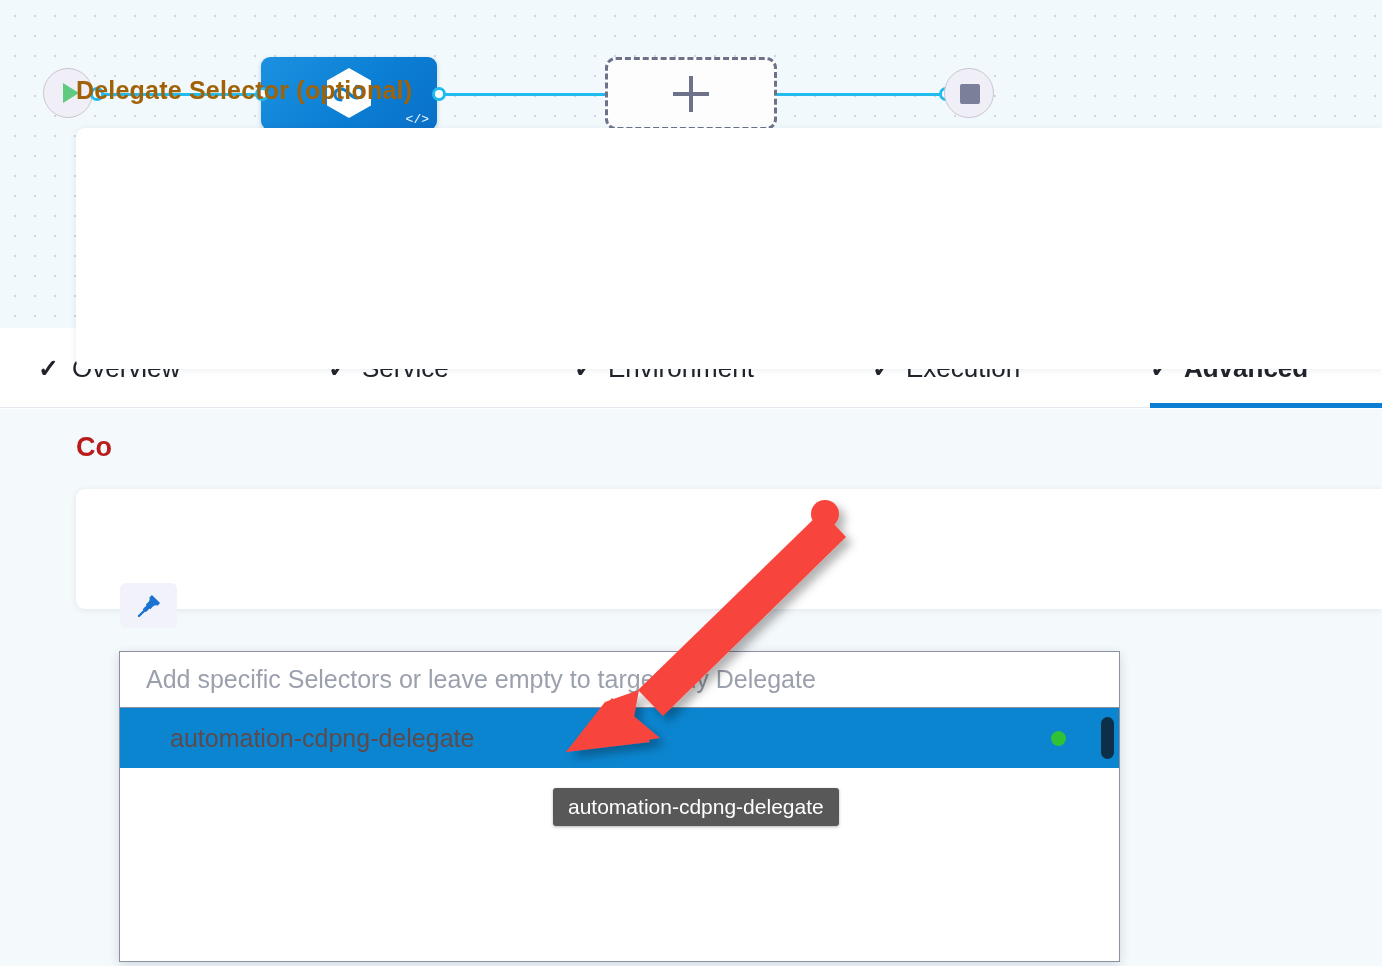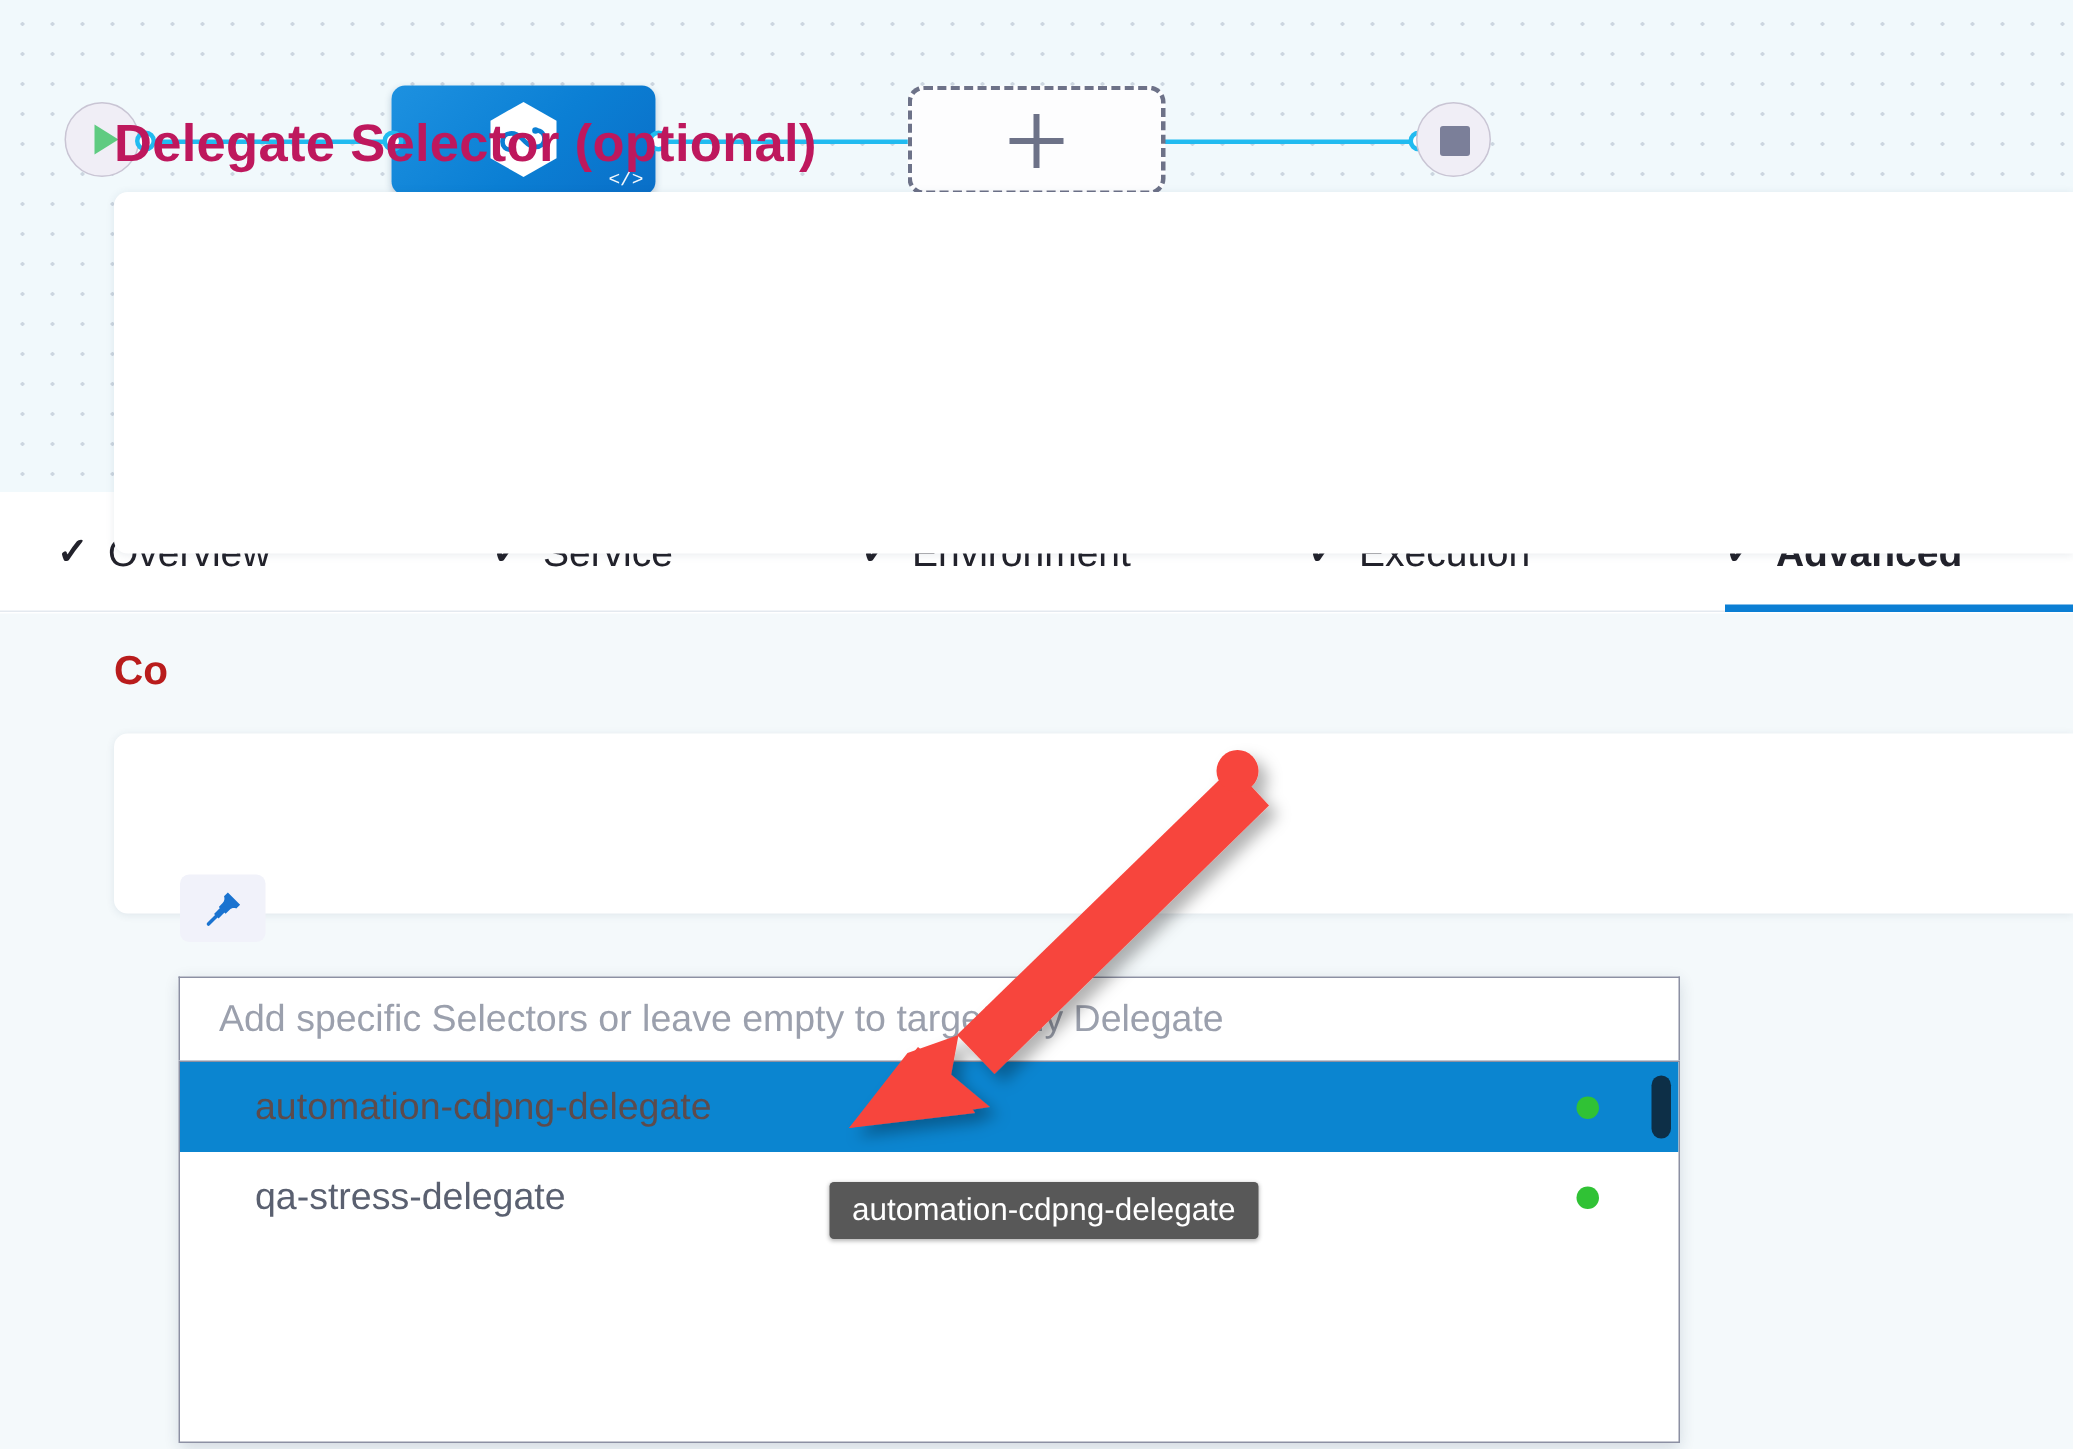--- a/index.html
+++ b/index.html
@@ -186,23 +186,23 @@
   #content {
     position: absolute;
     left: 0; top: 409px;
     width: 1382px; height: 557px;
     background: #f4f9fb;
     overflow: hidden;
   }
   #section-title {
     position: absolute;
     left: 76px; top: 76px;
-    font-size: 35px;
+    font-size: 25px;
     font-weight: bold;
-    color: #be185d;
+    color: #a16207;
     letter-spacing: .2px;
   }
   #co-title {
     position: absolute;
     left: 76px; top: 432px;
     font-size: 27px;
     font-weight: bold;
     color: #b91c1c;
     white-space: nowrap;
   }
@@ -406,24 +406,20 @@
 </div>
 
 <div id="dropdown">
   <input id="search-input" type="text" placeholder="Add specific Selectors or leave empty to target any Delegate" style="">
 
   <div id="option-list">
     <div class="option selected">
       <span>automation-cdpng-delegate</span>
       <span class="opt-dot"></span>
       <span id="scroll-thumb"></span>
-    </div>
-    <div class="option">
-      <span>qa-stress-delegate</span>
-      <span class="opt-dot"></span>
     </div>
   </div>
 </div>
 
 <div id="tooltip">automation-cdpng-delegate</div>
 
 <svg id="arrow-overlay" viewBox="0 0 1382 966">
   <defs>
     <filter id="arrowShadow" x="-30%" y="-30%" width="180%" height="180%">
       <feDropShadow dx="6" dy="6" stdDeviation="5" flood-color="#000000" flood-opacity="0.30"></feDropShadow>

